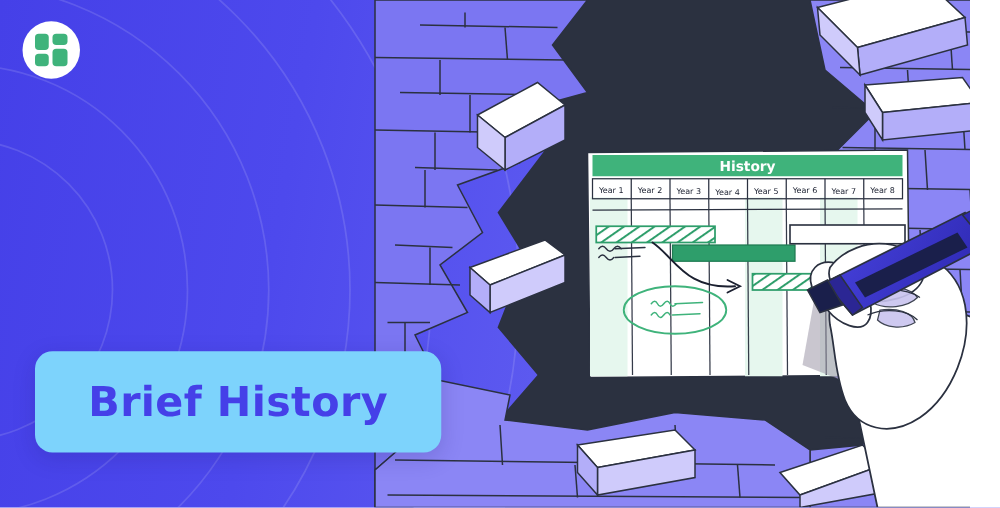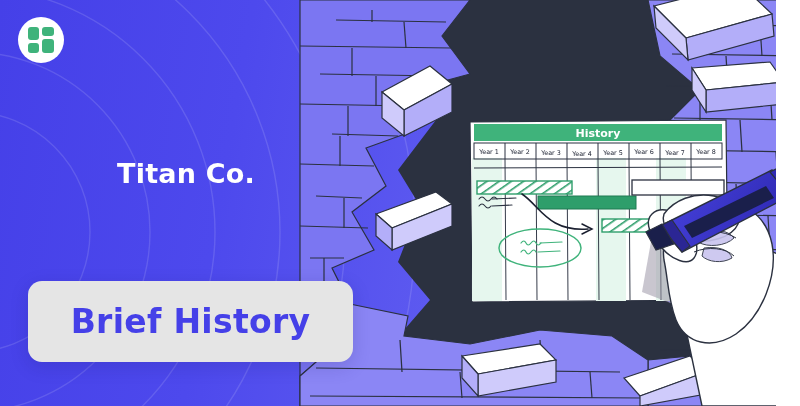--- a/index.html
+++ b/index.html
@@ -39,21 +39,21 @@
     position:absolute;left:0;top:158px;width:372px;
     text-align:center;
     color:#ffffff;
     font-size:27px;font-weight:bold;
     letter-spacing:0.2px;
     font-family:"DejaVu Sans", sans-serif;
   }
   .cta-card{
     position:absolute;left:28px;top:281px;
     width:325px;height:81px;
-    background:#e5e5e5;
+    background:#7dd3fc;
     border-radius:14px;
     box-shadow:0 5px 18px rgba(30,20,110,0.18);
     display:flex;align-items:center;justify-content:center;
   }
   .cta-label{
     color:#4540e8;
     font-size:33px;font-weight:bold;
     letter-spacing:0.3px;
     font-family:"DejaVu Sans", sans-serif;
   }
@@ -336,20 +336,19 @@
 
     <div class="logo">
       <div class="logo-grid">
         <span class="lg a"></span>
         <span class="lg b"></span>
         <span class="lg c"></span>
         <span class="lg d"></span>
       </div>
     </div>
 
-    <div class="brand">Titan Co.</div>
 
     <div class="cta-card">
       <span class="cta-label">Brief History</span>
     </div>
   </div>
 
 </div>
 
 </body></html>

